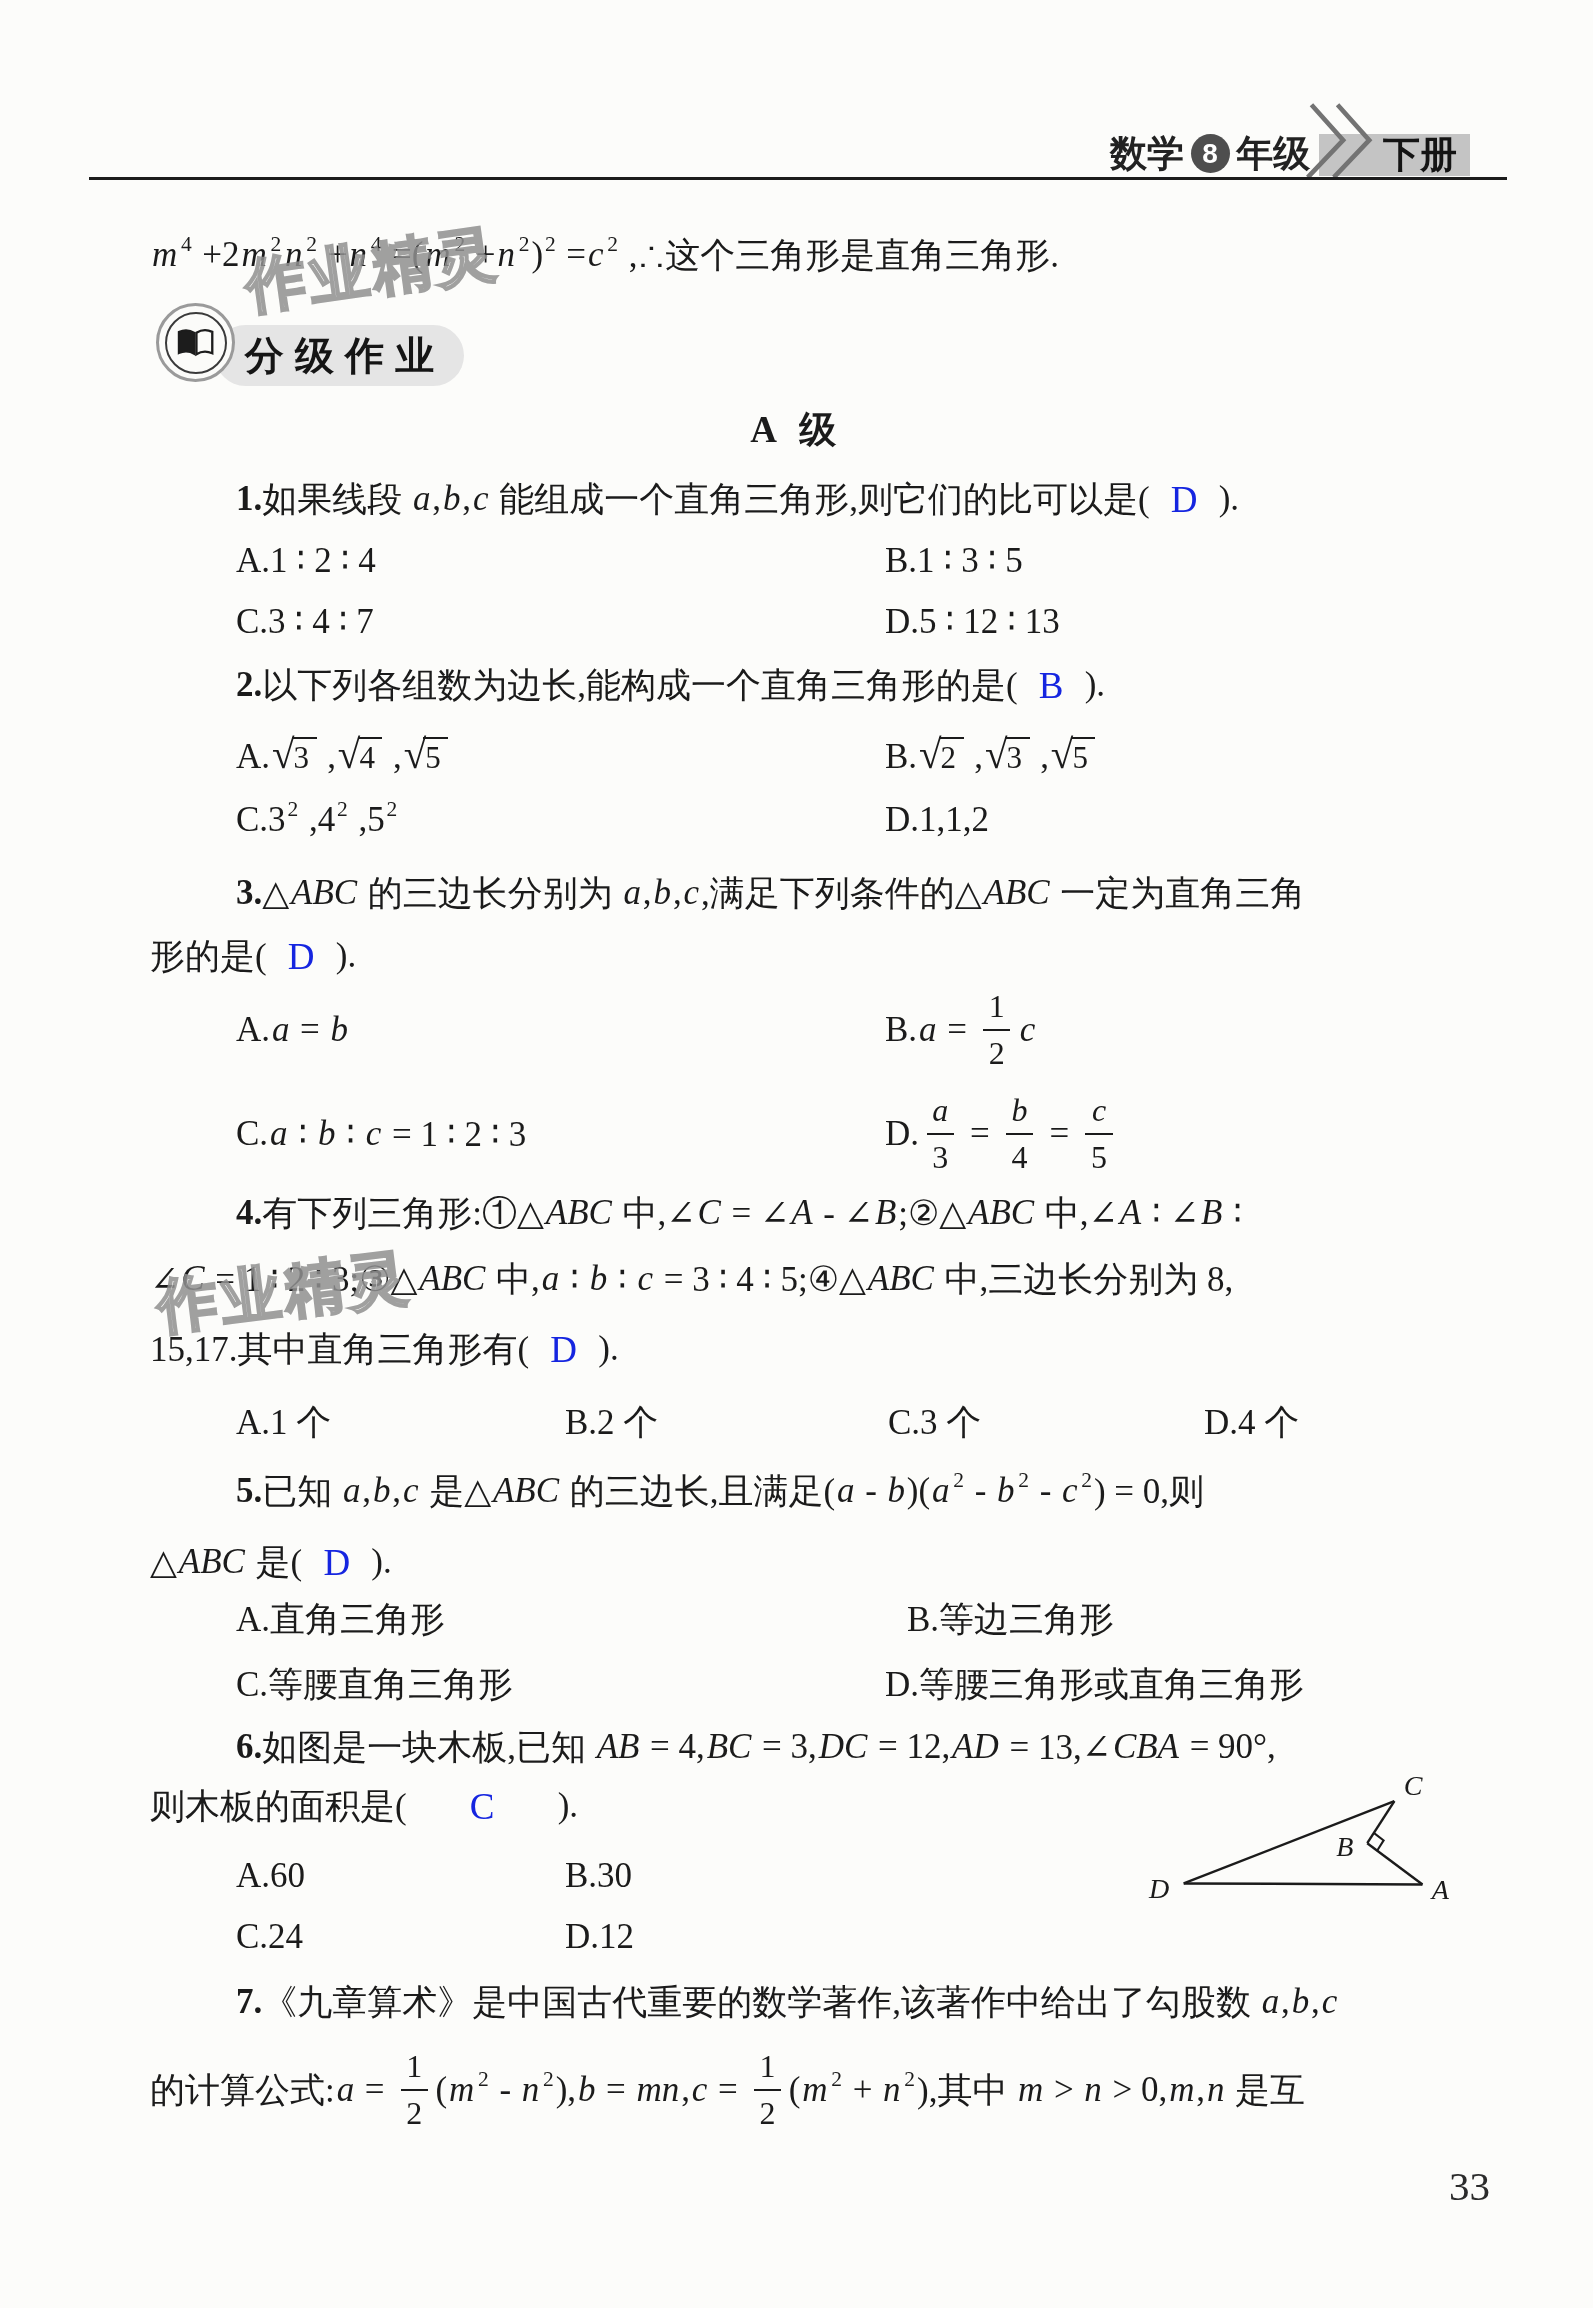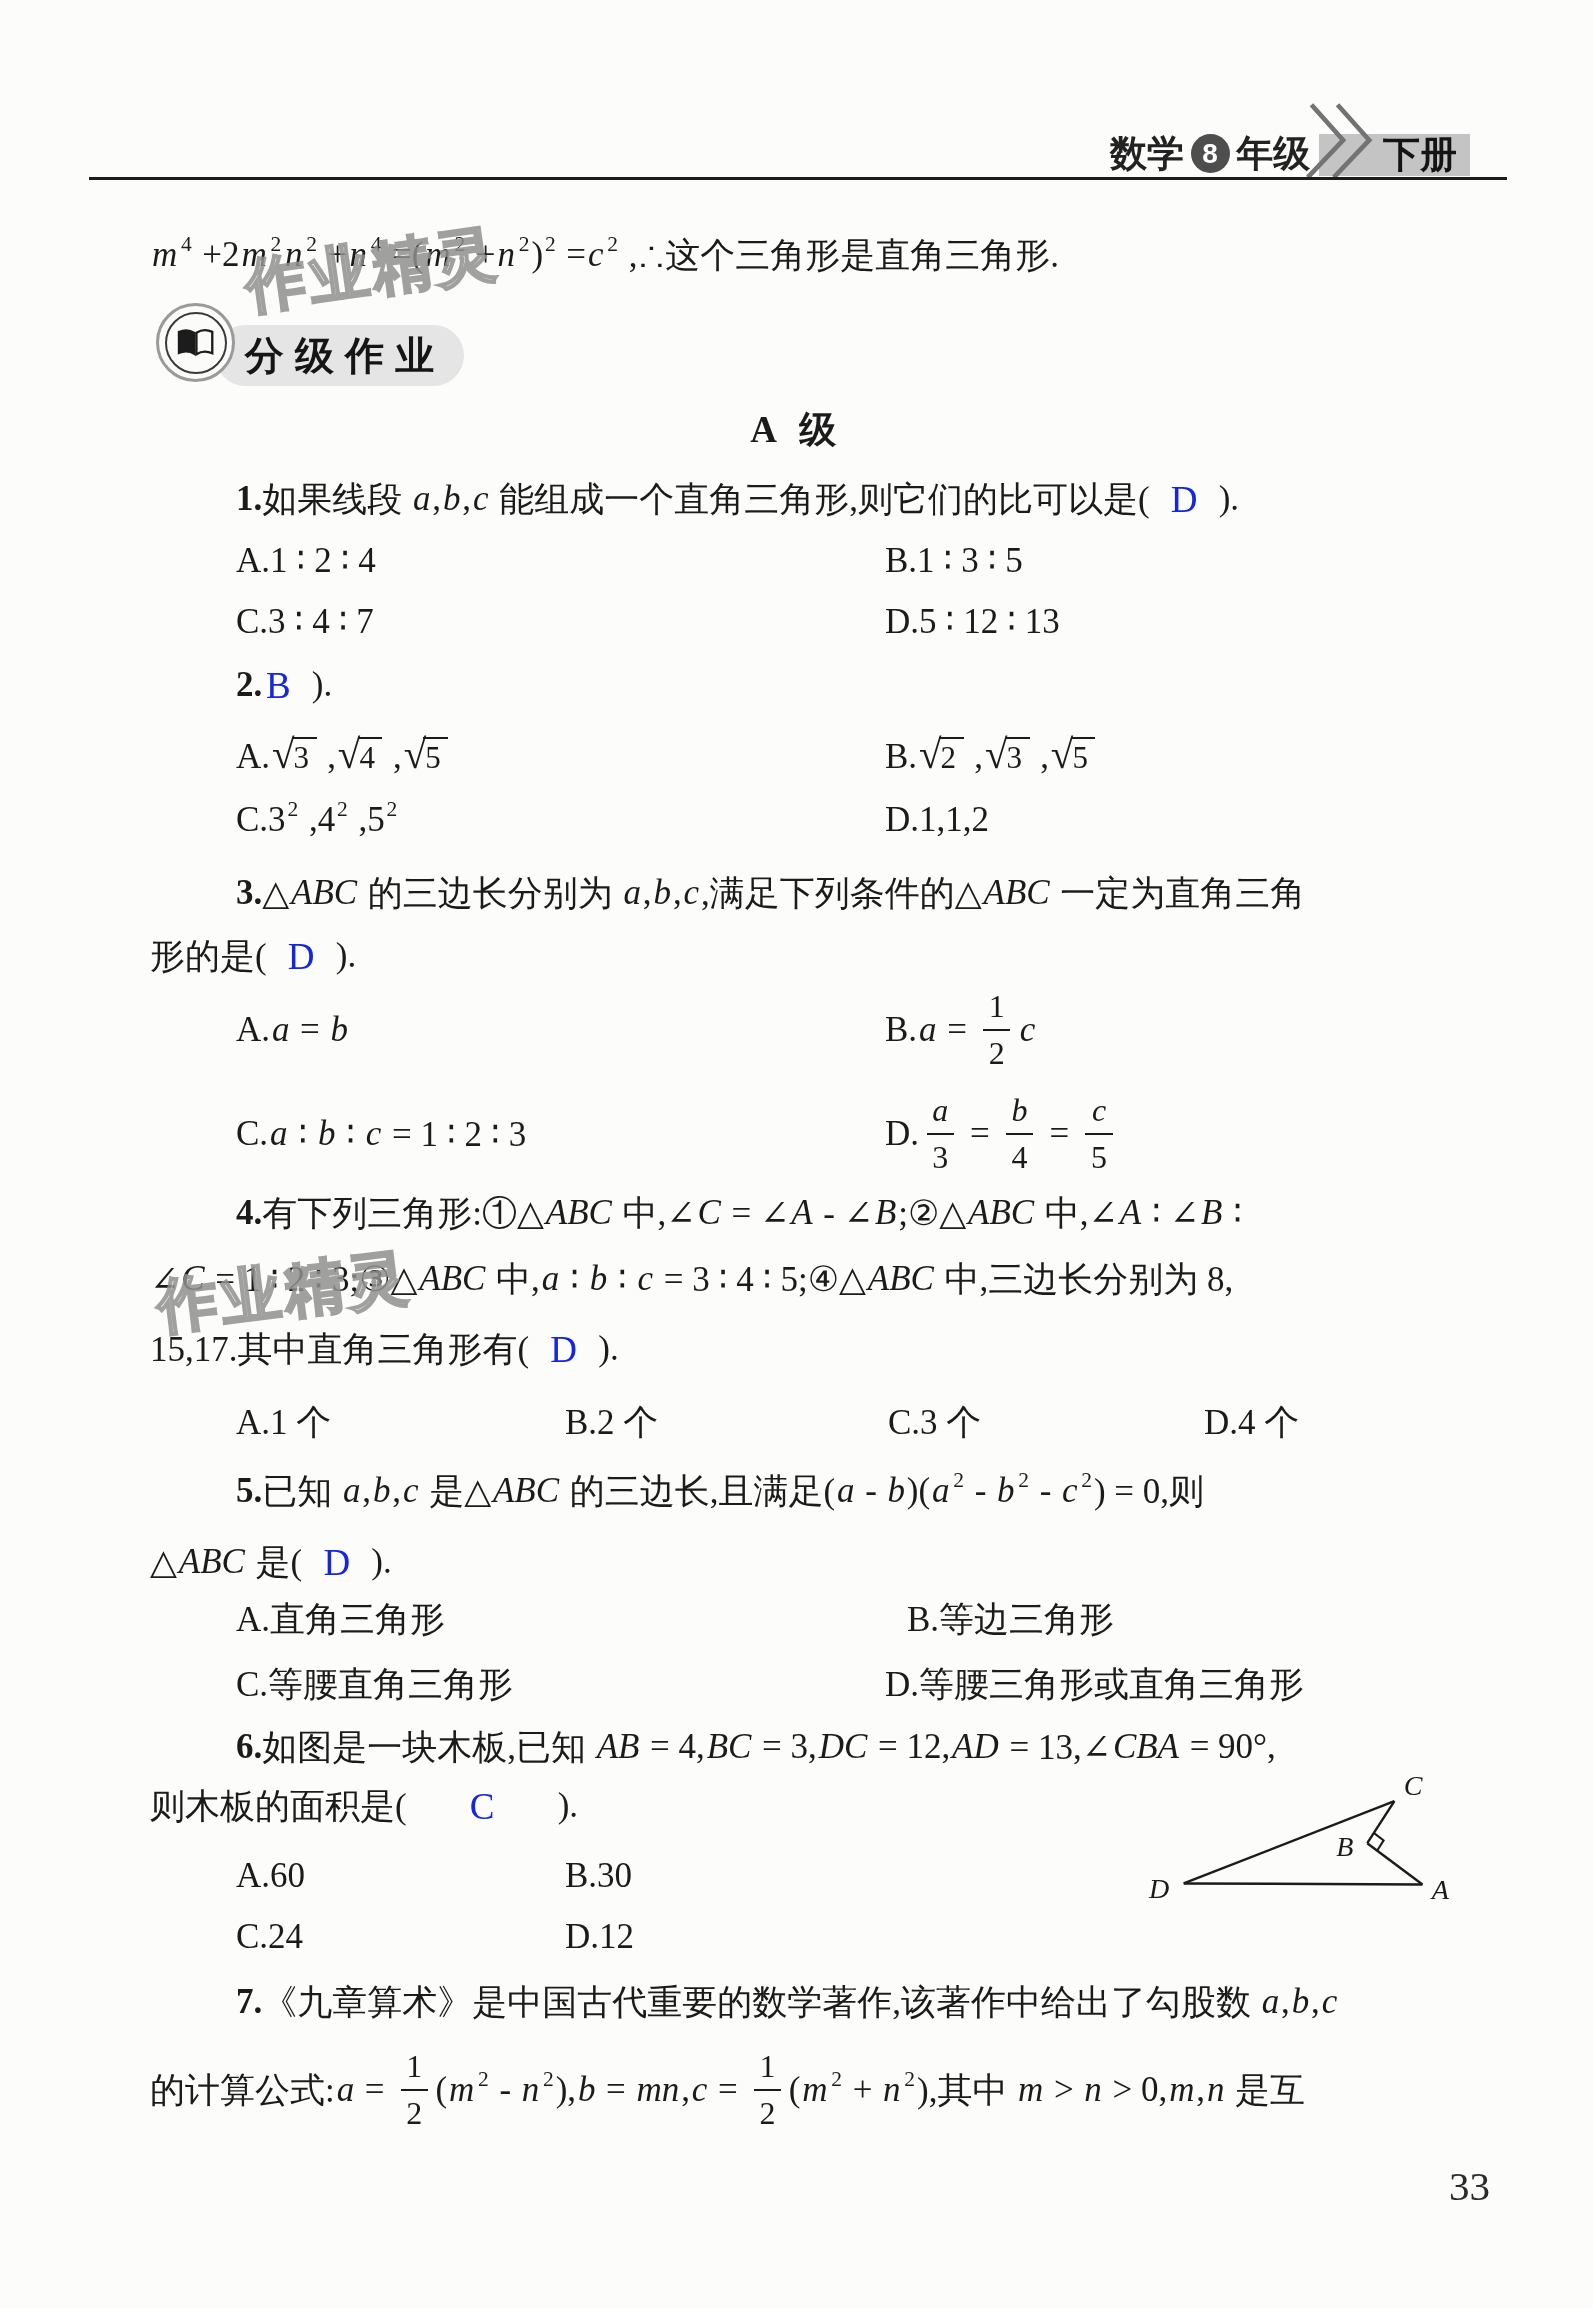--- a/index.html
+++ b/index.html
@@ -78,21 +78,21 @@
 
   <div class="level">A 级</div>
 
   <div id="text-layer">
       <div class="line" style="left: 150px; top: 227px;"><span class="rv">m</span><span class="rs">4</span><span class="rt"> +2</span><span class="rv">m</span><span class="rs">2</span><span class="rv">n</span><span class="rs">2</span><span class="rt"> +</span><span class="rv">n</span><span class="rs">4</span><span class="rt"> =(</span><span class="rv">m</span><span class="rs">2</span><span class="rt"> +</span><span class="rv">n</span><span class="rs">2</span><span class="rt">)</span><span class="rs">2</span><span class="rt"> =</span><span class="rv">c</span><span class="rs">2</span><span class="rt"> ,∴这个三角形是直角三角形.</span></div>
       <div class="line" style="left: 236px; top: 471px;"><span class="rb">1.</span><span class="rt">如果线段 </span><span class="rv">a</span><span class="rt">,</span><span class="rv">b</span><span class="rt">,</span><span class="rv">c</span><span class="rt"> 能组成一个直角三角形,则它们的比可以是(  </span><span class="ra">D</span><span class="rt">  ).</span></div>
       <div class="line" style="left: 236px; top: 532px;"><span class="rt">A.1 ∶ 2 ∶ 4</span></div>
       <div class="line" style="left: 885px; top: 532px;"><span class="rt">B.1 ∶ 3 ∶ 5</span></div>
       <div class="line" style="left: 236px; top: 593px;"><span class="rt">C.3 ∶ 4 ∶ 7</span></div>
       <div class="line" style="left: 885px; top: 593px;"><span class="rt">D.5 ∶ 12 ∶ 13</span></div>
-      <div class="line" style="left: 236px; top: 657px;"><span class="rb">2.</span><span class="ra">B</span><span class="rt">  ).</span></div>
+      <div class="line" style="left: 236px; top: 657px;"><span class="rb">2.</span><span class="rt">以下列各组数为边长,能构成一个直角三角形的是(  </span><span class="ra">B</span><span class="rt">  ).</span></div>
       <div class="line" style="left: 236px; top: 729px;"><span class="rt">A.</span><span class="sq"><span class="r">√</span><span class="x">3</span></span><span class="rt"> ,</span><span class="sq"><span class="r">√</span><span class="x">4</span></span><span class="rt"> ,</span><span class="sq"><span class="r">√</span><span class="x">5</span></span></div>
       <div class="line" style="left: 885px; top: 729px;"><span class="rt">B.</span><span class="sq"><span class="r">√</span><span class="x">2</span></span><span class="rt"> ,</span><span class="sq"><span class="r">√</span><span class="x">3</span></span><span class="rt"> ,</span><span class="sq"><span class="r">√</span><span class="x">5</span></span></div>
       <div class="line" style="left: 236px; top: 792px;"><span class="rt">C.3</span><span class="rs">2</span><span class="rt"> ,4</span><span class="rs">2</span><span class="rt"> ,5</span><span class="rs">2</span></div>
       <div class="line" style="left: 885px; top: 792px;"><span class="rt">D.1,1,2</span></div>
       <div class="line" style="left: 236px; top: 865px;"><span class="rb">3.</span><span class="rt">△</span><span class="rv">ABC</span><span class="rt"> 的三边长分别为 </span><span class="rv">a</span><span class="rt">,</span><span class="rv">b</span><span class="rt">,</span><span class="rv">c</span><span class="rt">,满足下列条件的△</span><span class="rv">ABC</span><span class="rt"> 一定为直角三角</span></div>
       <div class="line" style="left: 150px; top: 928px;"><span class="rt">形的是(  </span><span class="ra">D</span><span class="rt">  ).</span></div>
       <div class="line" style="left: 236px; top: 1002px;"><span class="rt">A.</span><span class="rv">a</span><span class="rt"> = </span><span class="rv">b</span></div>
       <div class="line" style="left: 885px; top: 1002px;"><span class="rt">B.</span><span class="rv">a</span><span class="rt"> = </span><span class="fr"><span class="fn">1</span><span class="fd">2</span></span><span class="rv">c</span></div>
       <div class="line" style="left: 236px; top: 1106px;"><span class="rt">C.</span><span class="rv">a</span><span class="rt"> ∶ </span><span class="rv">b</span><span class="rt"> ∶ </span><span class="rv">c</span><span class="rt"> = 1 ∶ 2 ∶ 3</span></div>
       <div class="line" style="left: 885px; top: 1106px;"><span class="rt">D.</span><span class="fr ni"><span class="fn">a</span><span class="fd">3</span></span><span class="rt"> = </span><span class="fr ni"><span class="fn">b</span><span class="fd">4</span></span><span class="rt"> = </span><span class="fr ni"><span class="fn">c</span><span class="fd">5</span></span></div>

